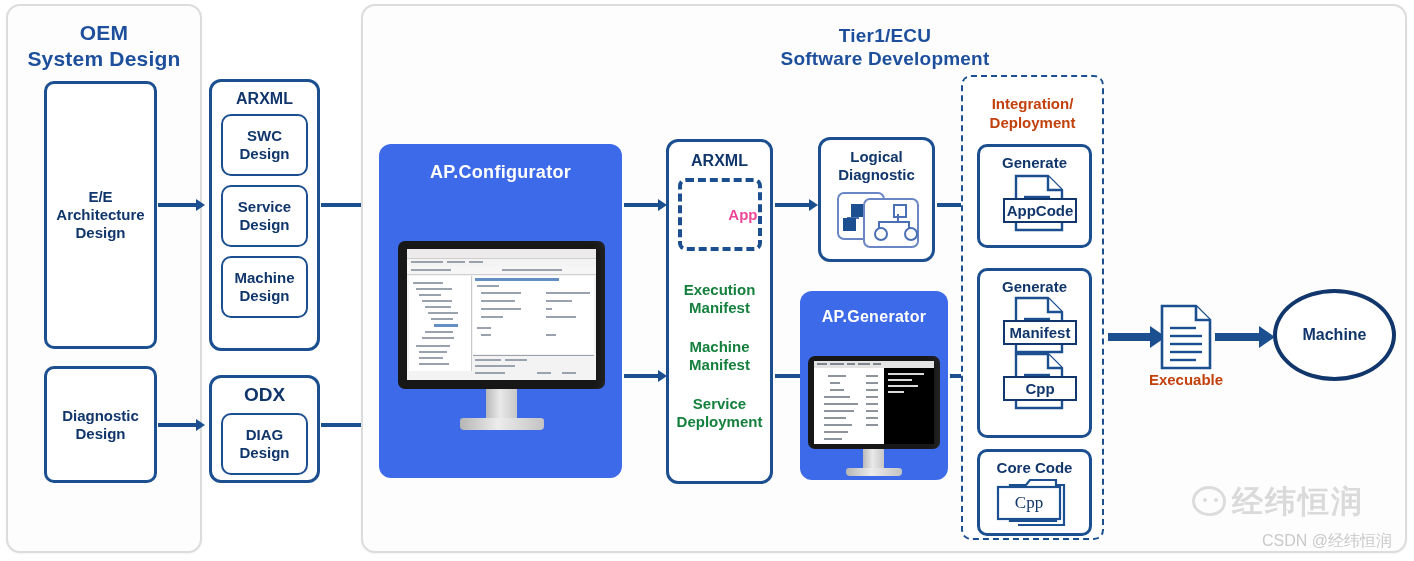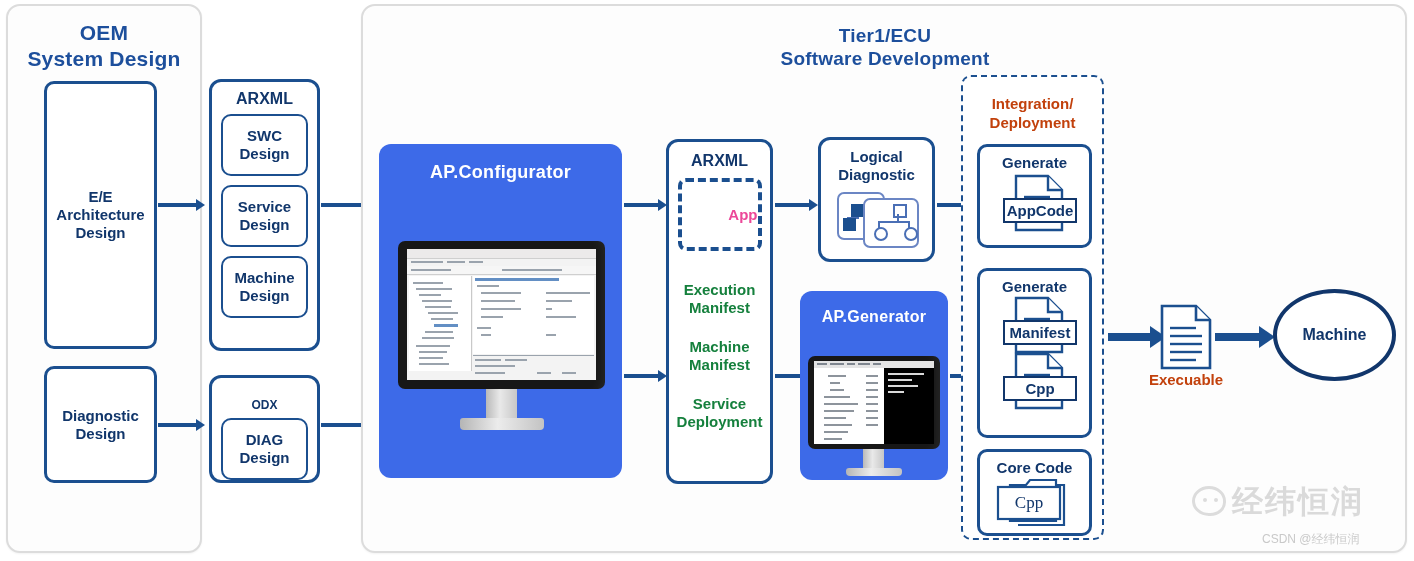--- a/index.html
+++ b/index.html
@@ -195,21 +195,21 @@
   
   #wm{
     position:absolute;
     color:#d8d8d8;
     font-weight:bold;
     white-space:nowrap;
     user-select:none;
   }
   #wm-logo-text{font-size:31px;letter-spacing:2px;color:#dadada;}
   #wm-sub{
-    position:absolute;color:#c9c9c9;font-size:12px;white-space:nowrap;
+    position:absolute;color:#c9c9c9;font-size:16px;white-space:nowrap;
   }
   #wm-mark{
     position:absolute;
     width:34px;height:30px;
     border:3px solid #dcdcdc;
     border-radius:50% 50% 46% 50%;
   }
   #wm-mark:before,#wm-mark:after{
     content:"";position:absolute;width:4px;height:4px;border-radius:50%;
     background:#dcdcdc;top:9px;
@@ -263,21 +263,21 @@
 Design</span>
     </div>
 
     <div class="nbox thin" style="width:83px;height:58px;margin-top:9px;font-size:15px;">
       <span class="label" style="white-space:pre-line;">Machine
 Design</span>
     </div>
   </div>
 
   <div class="abs ncont" style="left:209px;top:375px;width:111px;height:108px;">
-    <div class="ctitle" style="font-size:12px;margin-top:20px;">ODX</div>
+    <div class="ctitle" style="font-size:19px;margin-top:6px;">ODX</div>
     <div class="nbox thin" style="width:83px;height:58px;margin-top:6px;font-size:15px;">
       <span class="label" style="white-space:pre-line;">DIAG
 Design</span>
     </div>
   </div>
 
   <div class="arrow abs" style="left:321px;top:197px;width:60px;height:16px;">
     <div class="shaft" style="width:51px;height:4px;"></div>
     <div class="head" style="left:48px;"></div>
   </div>

